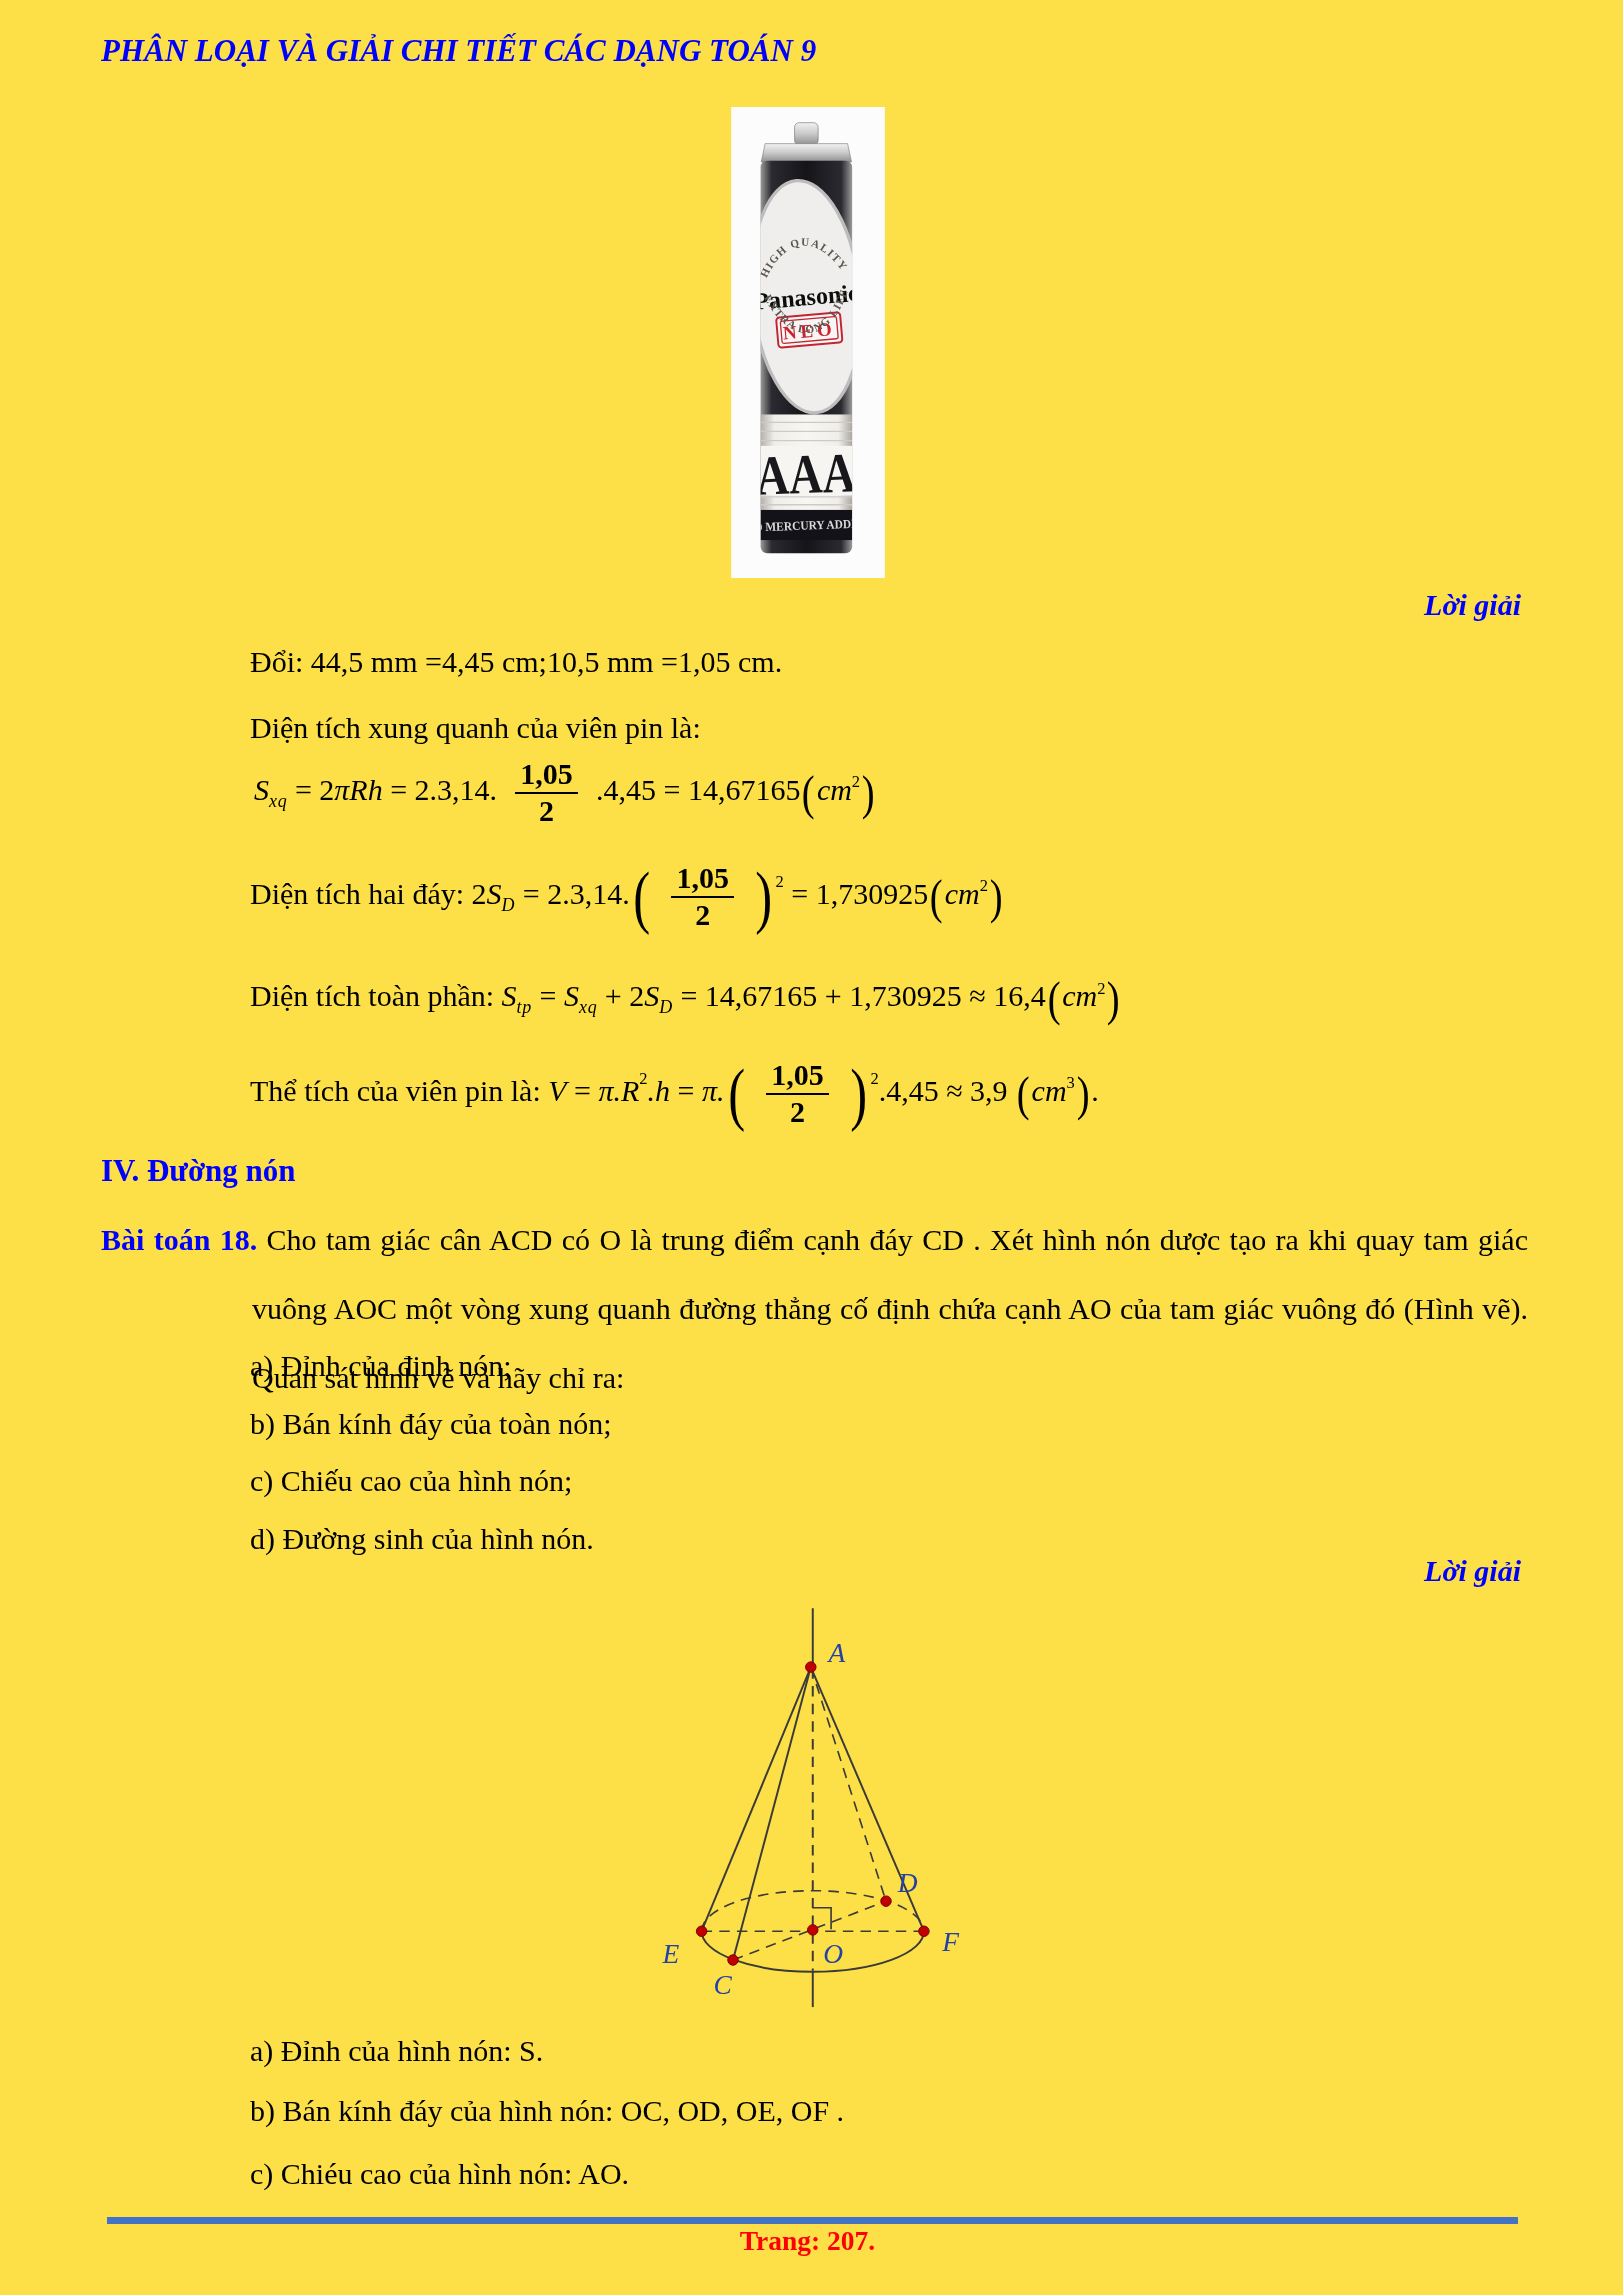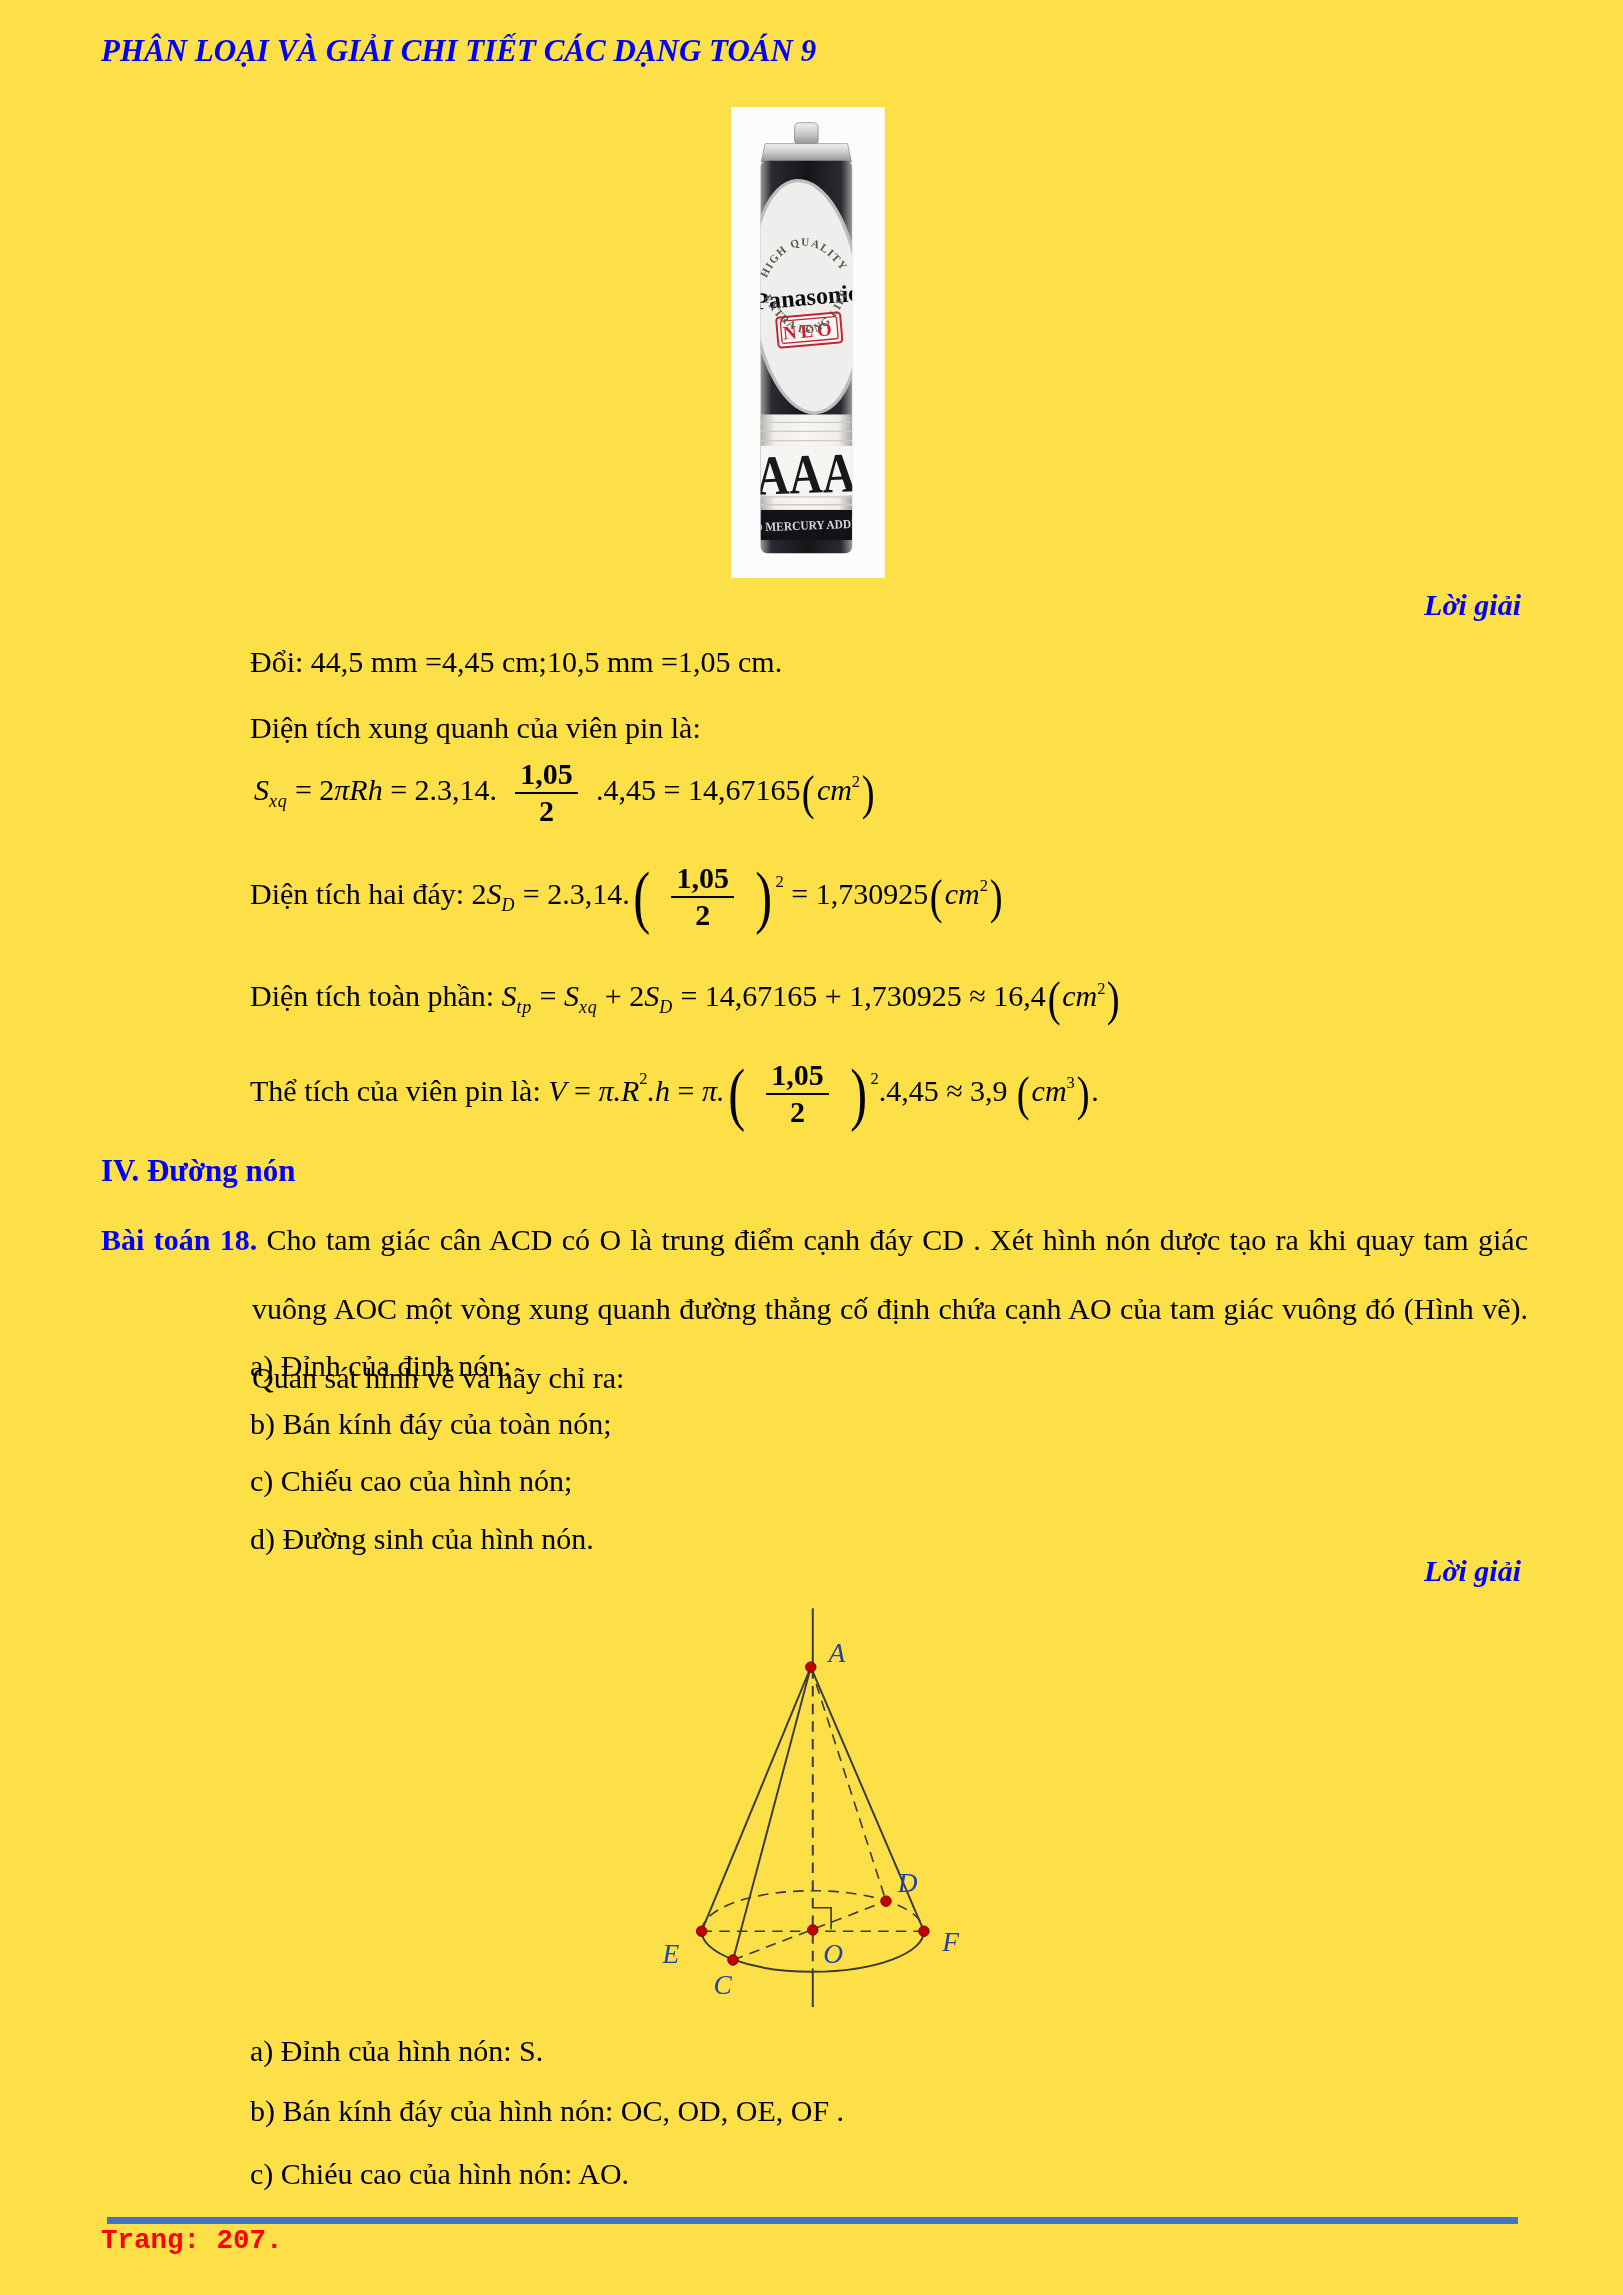--- a/index.html
+++ b/index.html
@@ -18,22 +18,22 @@
   .frac .de{display:block;padding-top:1.3px;}
   .bp{display:inline-block;font-size:235%;vertical-align:middle;line-height:0.85;transform:scaleX(0.72);font-weight:400;}
   .bp2{display:inline-block;font-size:165%;vertical-align:middle;line-height:0.85;transform:scaleX(0.78);}
   .ex{font-size:55%;vertical-align:1.0em;}
   .ux{font-size:55%;vertical-align:0.75em;}
   .sec-head{position:absolute;left:101px;font-size:31px;font-weight:bold;color:#0000FF;}
   .prob{position:absolute;top:1205px;left:101px;width:1276px;padding-left:151px;text-indent:-151px;
         font-size:30px;line-height:69px;text-align:justify;}
   .prob .lbl{color:#0000FF;font-weight:bold;}
   .ftr-bar{position:absolute;top:2217px;left:107px;width:1411px;height:6.5px;background:#4472C4;}
-  .ftr-page{position:absolute;top:2225px;left:101px;width:1413px;text-align:left;font-size:27.5px;
-        font-weight:bold;color:#FF0000;font-family:Liberation Mono, monospace;}
+  .ftr-page{position:absolute;top:2225px;left:101px;width:1413px;text-align:center;font-size:27.5px;
+        font-weight:bold;color:#FF0000;}
   svg text{font-family:"Liberation Serif","DejaVu Serif",serif;}
 </style>
 </head>
 <body>
 
 <div class="page">
 
   <div class="hdr">PHÂN LOẠI VÀ GIẢI CHI TIẾT CÁC DẠNG TOÁN 9</div>
 
   <svg style="position:absolute;left:731px;top:107px;" width="154" height="471" viewBox="0 0 235 720">

